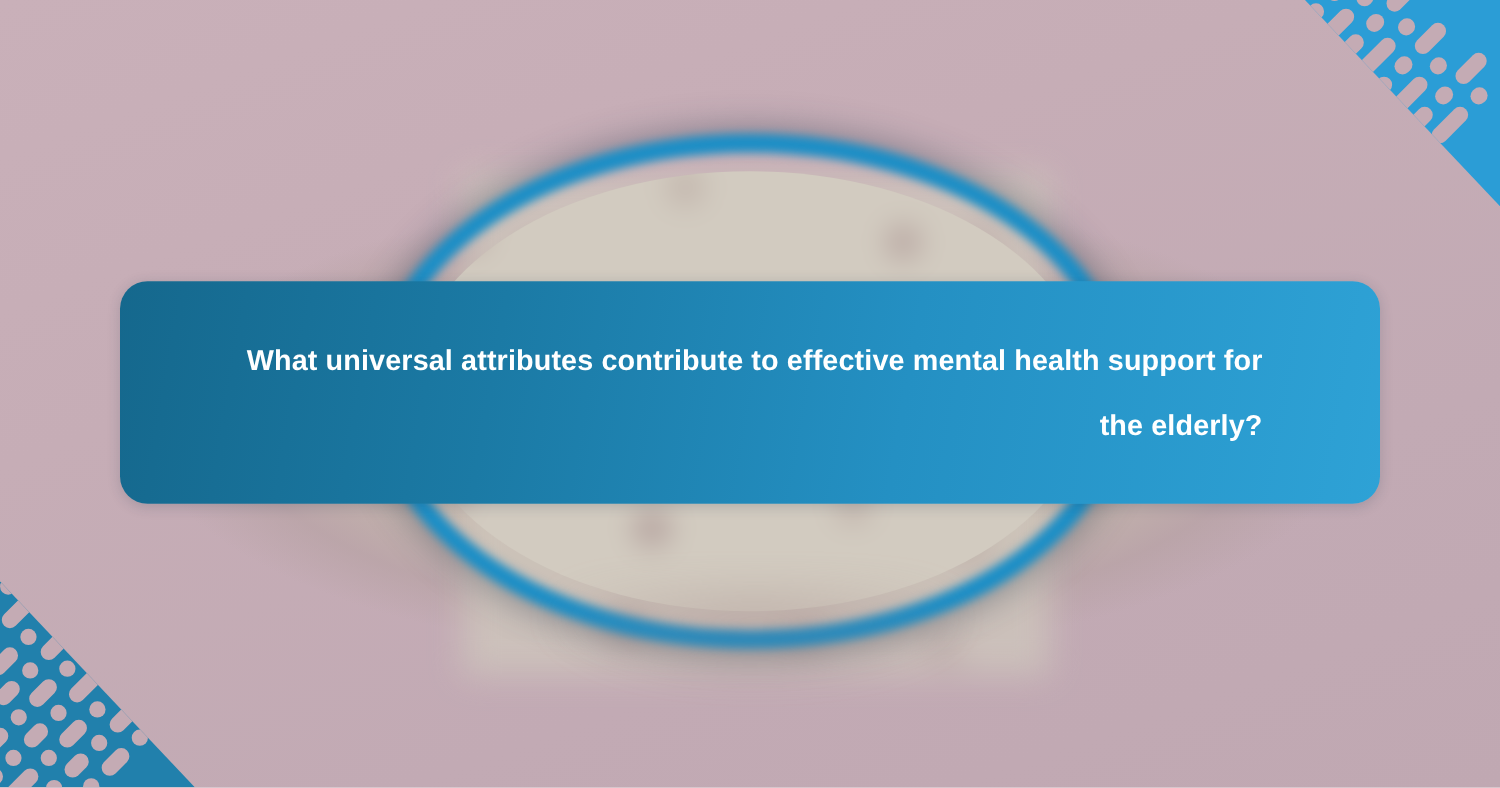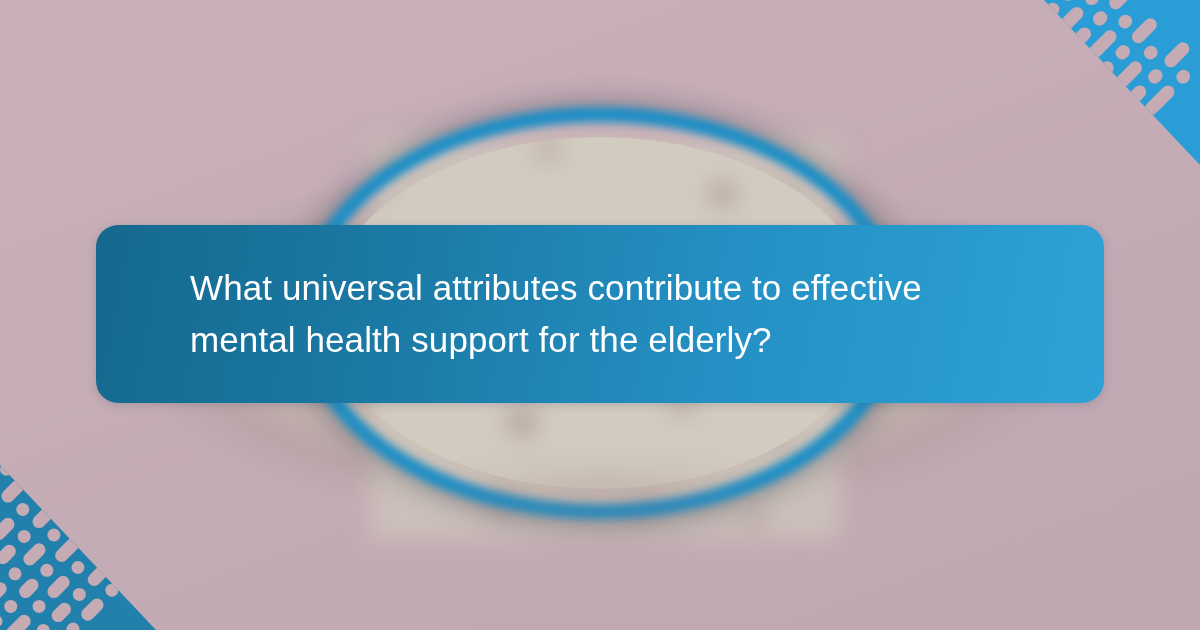--- a/index.html
+++ b/index.html
@@ -158,24 +158,24 @@
     background: linear-gradient(100deg,
         rgba(21,104,141,0.00) 0%,
         rgba(21,104,141,0.00) 7.5%,
         rgba(27,122,165,0.00) 8%,
         rgba(46,162,214,0.00) 100%);
   }
 
   .banner-text {
     color: #ffffff;
     font-family: "Liberation Sans", sans-serif;
-    font-size: 35px;
-    font-weight: 400;
+    font-size: 23px;
+    font-weight: 700;
     line-height: 52px;
-    text-align: left;
+    text-align: right;
     letter-spacing: 0.1px;
     max-width: 820px;
     padding: 0 24px;
     margin: 0;
     text-rendering: optimizeLegibility;
   }
 </style>
 </head>
 <body>
 

